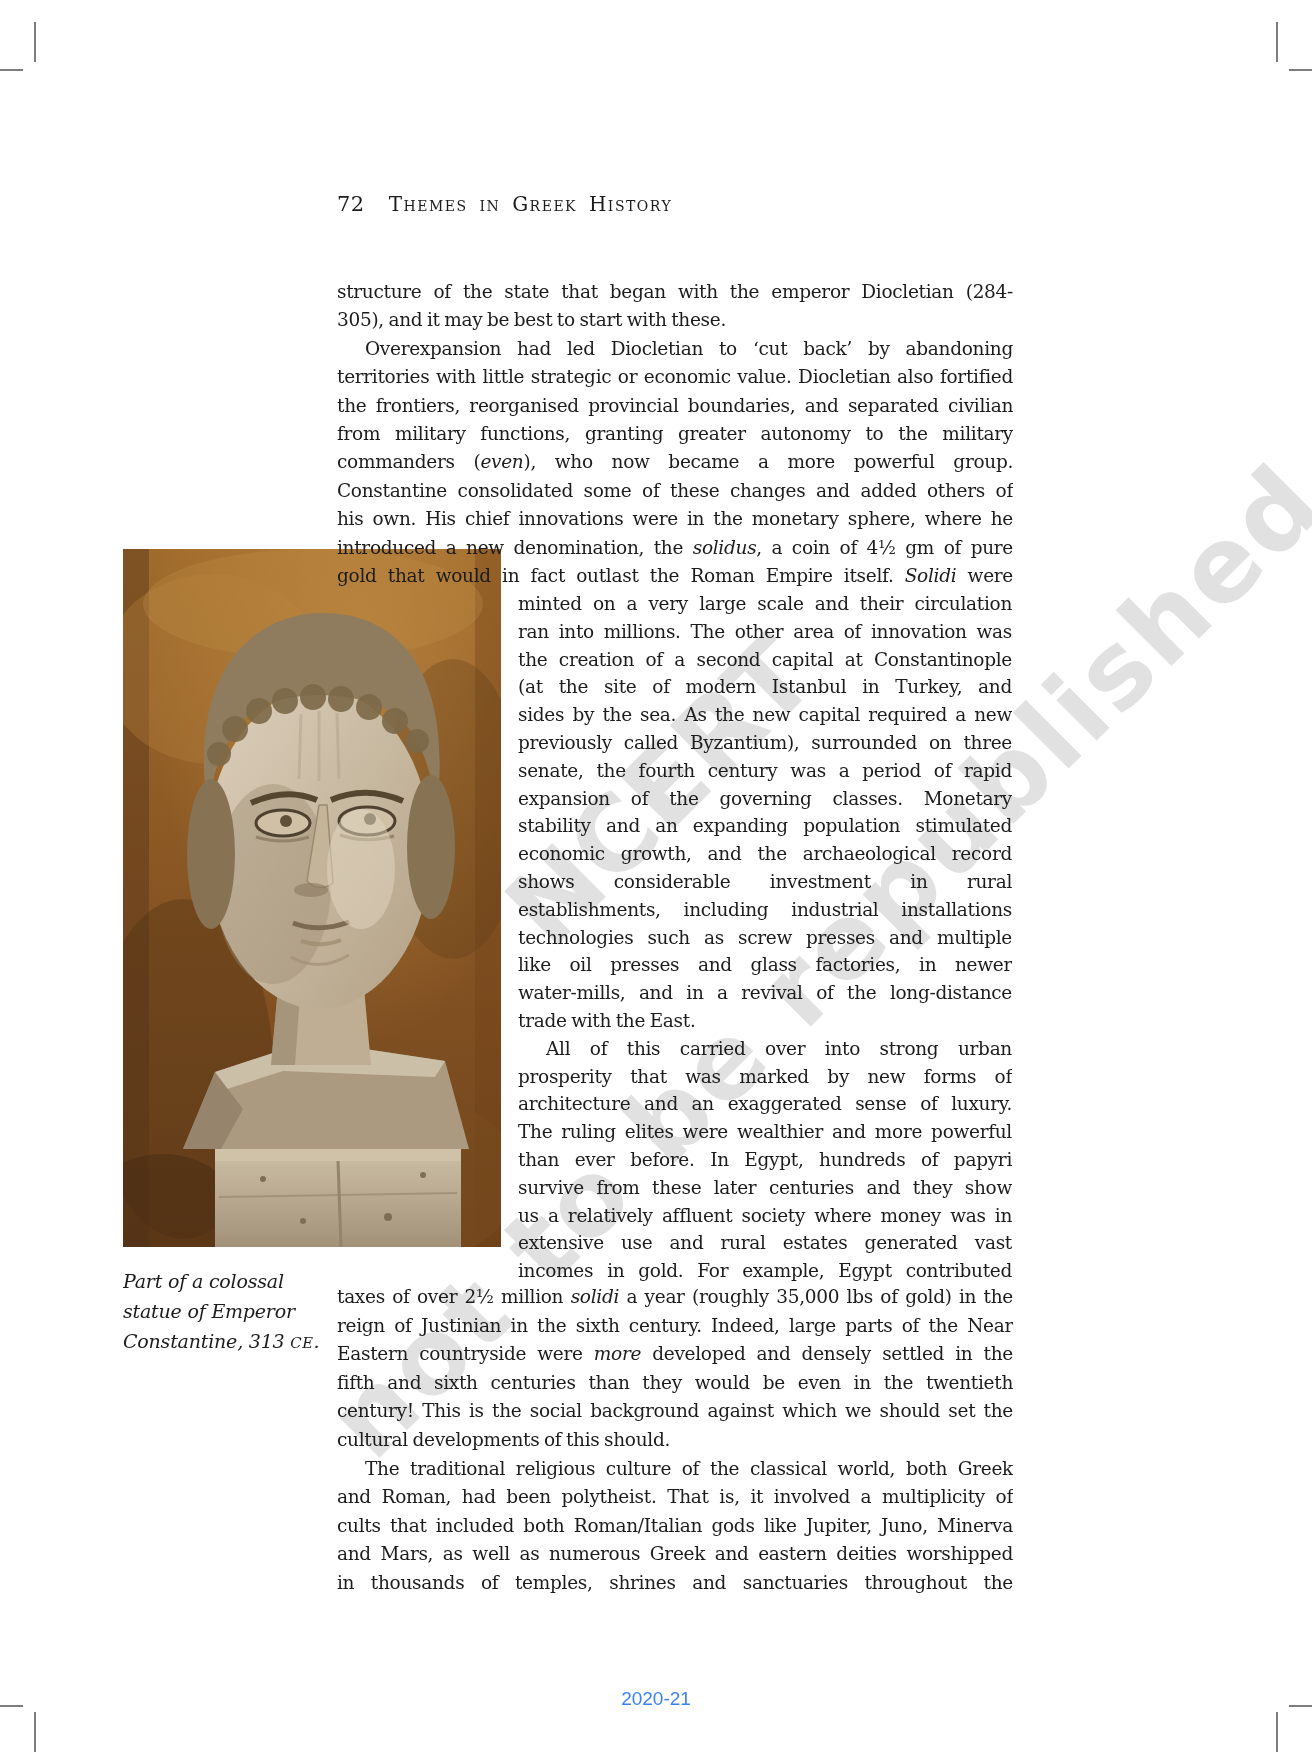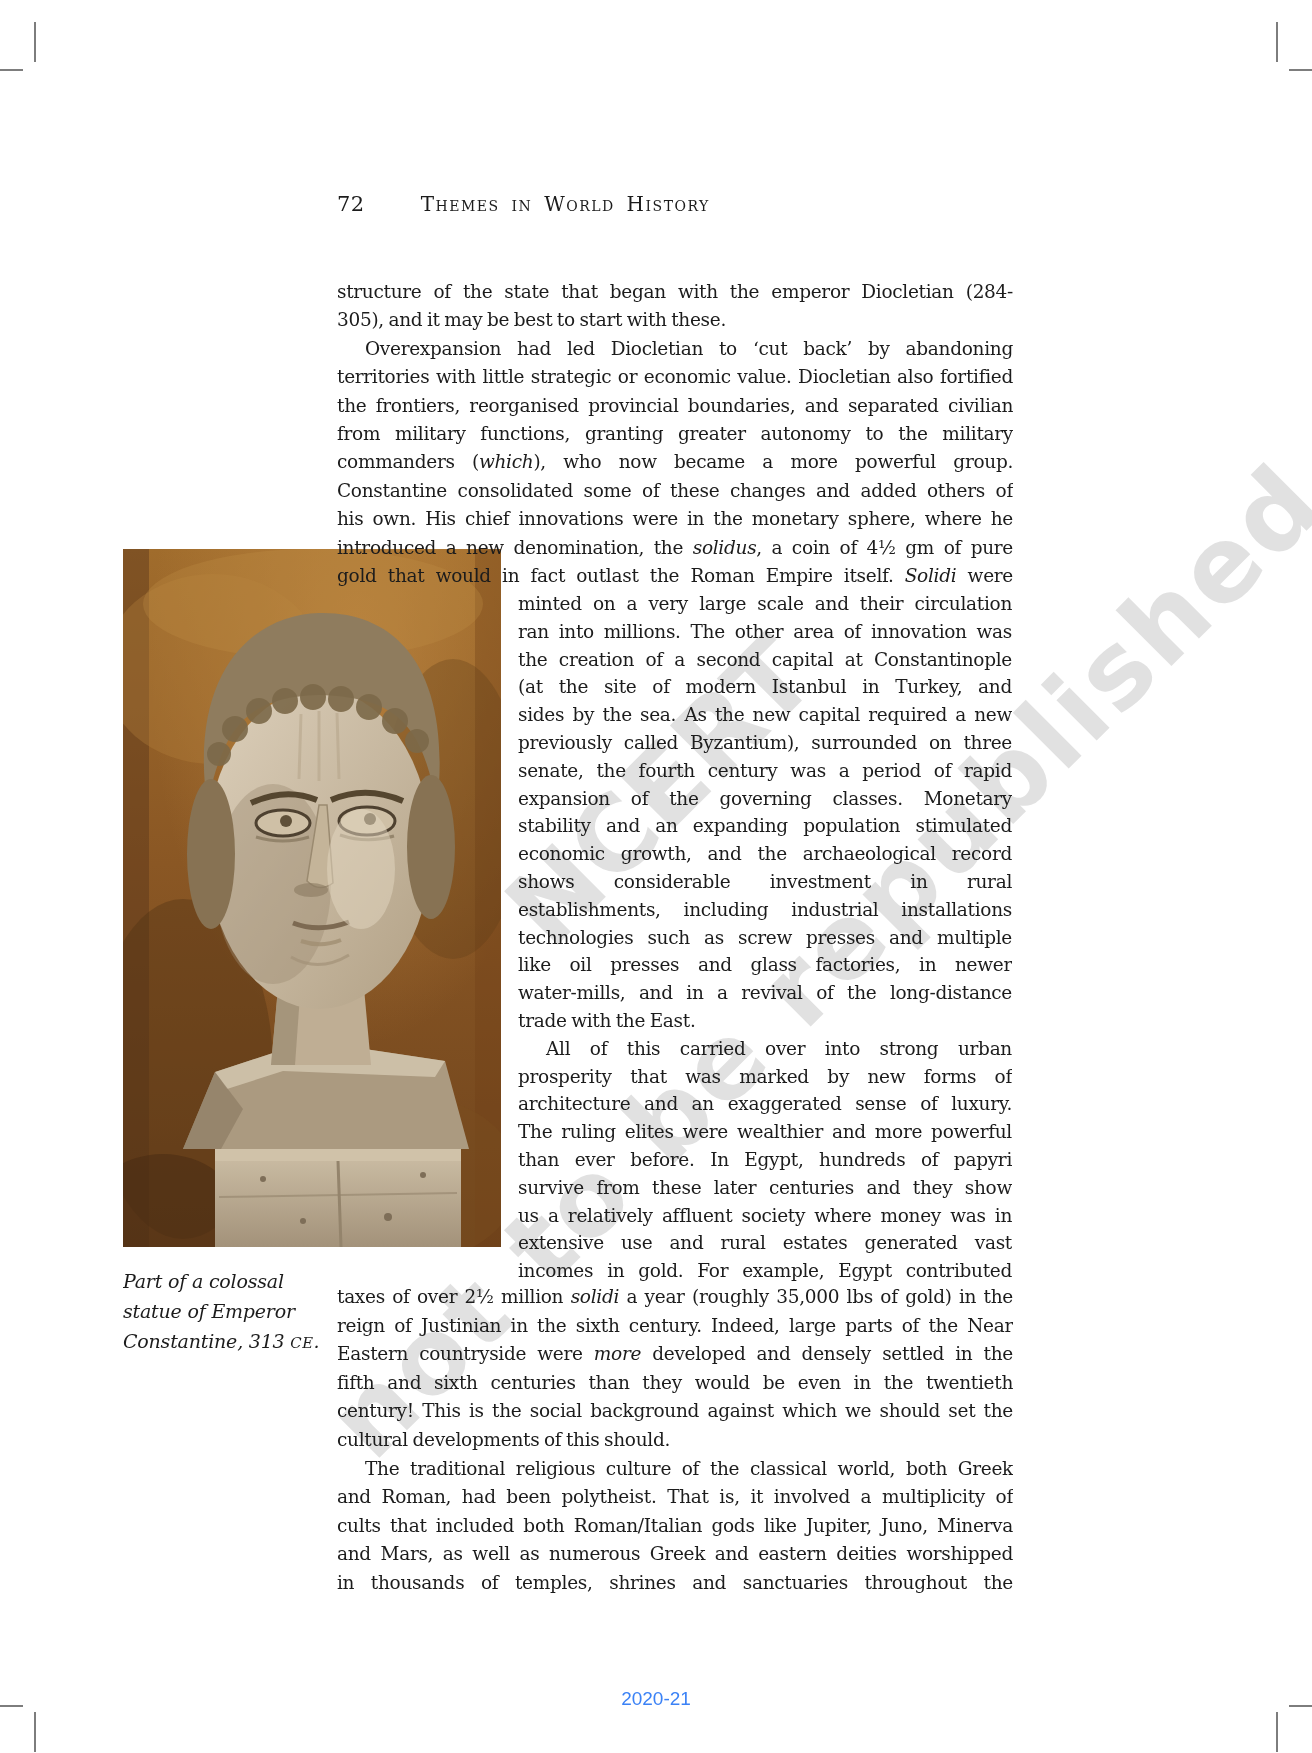--- a/index.html
+++ b/index.html
@@ -12,21 +12,21 @@
   .mark { position:absolute; background:#7d7d7d; }
   
   .wm {
     position:absolute; z-index:1; white-space:nowrap;
     font-family:"DejaVu Sans", sans-serif; font-weight:bold;
     color:rgba(70,70,70,0.16); pointer-events:none;
   }
   .wm1 { font-size:104px; left:350px; top:780px; transform:rotate(-45deg); transform-origin:center; }
   .wm2 { font-size:104px; left:150px; top:900px; transform:rotate(-45deg); transform-origin:center; letter-spacing:4px; }
   
-  .runhead { position:absolute; left:337px; top:192px; z-index:3; display:flex; align-items:baseline;gap:32px; }
+  .runhead { position:absolute; left:337px; top:192px; z-index:3; display:flex; align-items:baseline; }
   .pageno { font-size:21px; letter-spacing:0.5px; }
   .runtitle { margin-left:24px; font-size:20px; font-variant:small-caps; letter-spacing:1.5px; word-spacing:4px; }
   
   .tblock { position:absolute; z-index:3; font-size:18.5px; letter-spacing:-0.3px; word-spacing:-1px; }
   .block-a { left:337px; top:278px;  width:676px; line-height:28.4px; }
   .block-b { left:518px; top:590px;  width:494px; line-height:27.8px; }
   .block-c { left:337px; top:1283px; width:676px; line-height:28.6px; }
   .line { text-align:justify; text-align-last:justify; overflow:hidden; white-space:nowrap; }
   .line.flush { text-align-last:left; }
   .line.indent { text-indent:28px; }
@@ -58,21 +58,21 @@
   <div class="mark" style="left:0;top:1705px;width:23px;height:2px;"></div>
   <div class="mark" style="left:34px;top:1712px;width:2px;height:40px;"></div>
   <div class="mark" style="left:1289px;top:1705px;width:23px;height:2px;"></div>
   <div class="mark" style="left:1276px;top:1712px;width:2px;height:40px;"></div>
 
   <div class="wm wm1">© NCERT</div>
   <div class="wm wm2">not to be republished</div>
 
   <div class="runhead">
     <span class="pageno">72</span>
-    <span class="runtitle">Themes in World History</span>
+    <span class="runtitle">Themes in Greek History</span>
   </div>
 
   <div class="figure">
     <svg viewBox="0 0 378 698" preserveAspectRatio="none">
       <defs>
         <linearGradient id="bg" x1="0" y1="0" x2="0" y2="1">
           <stop offset="0" stop-color="#a06c2c"></stop>
           <stop offset="0.45" stop-color="#8a5724"></stop>
           <stop offset="1" stop-color="#6f441d"></stop>
         </linearGradient>
@@ -167,21 +167,21 @@
       <div class="line flush">Constantine, 313 <span class="sc">CE</span>.</div>
     </div>
 
   <div class="tblock block-a">
       <div class="line">structure of the state that began with the emperor Diocletian (284-</div>
       <div class="line flush">305), and it may be best to start with these.</div>
       <div class="line indent">Overexpansion had led Diocletian to ‘cut back’ by abandoning</div>
       <div class="line">territories with little strategic or economic value. Diocletian also fortified</div>
       <div class="line">the frontiers, reorganised provincial boundaries, and separated civilian</div>
       <div class="line">from military functions, granting greater autonomy to the military</div>
-      <div class="line">commanders (<i>which</i>), who now became a more powerful group.</div>
+      <div class="line">commanders (<i>even</i>), who now became a more powerful group.</div>
       <div class="line">Constantine consolidated some of these changes and added others of</div>
       <div class="line">his own. His chief innovations were in the monetary sphere, where he</div>
       <div class="line">introduced a new denomination, the <i>solidus</i>, a coin of 4½ gm of pure</div>
       <div class="line">gold that would in fact outlast the Roman Empire itself. <i>Solidi</i> were</div>
     </div>
   <div class="tblock block-b">
       <div class="line">minted on a very large scale and their circulation</div>
       <div class="line">ran into millions. The other area of innovation was</div>
       <div class="line">the creation of a second capital at Constantinople</div>
       <div class="line">(at the site of modern Istanbul in Turkey, and</div>

